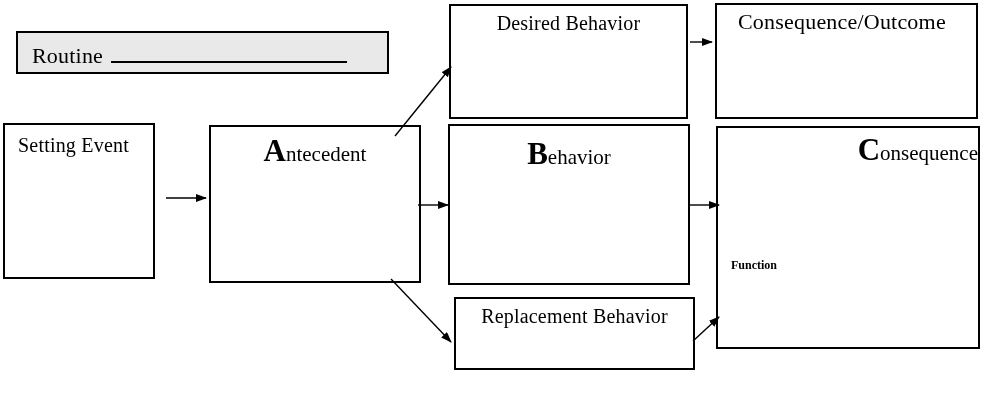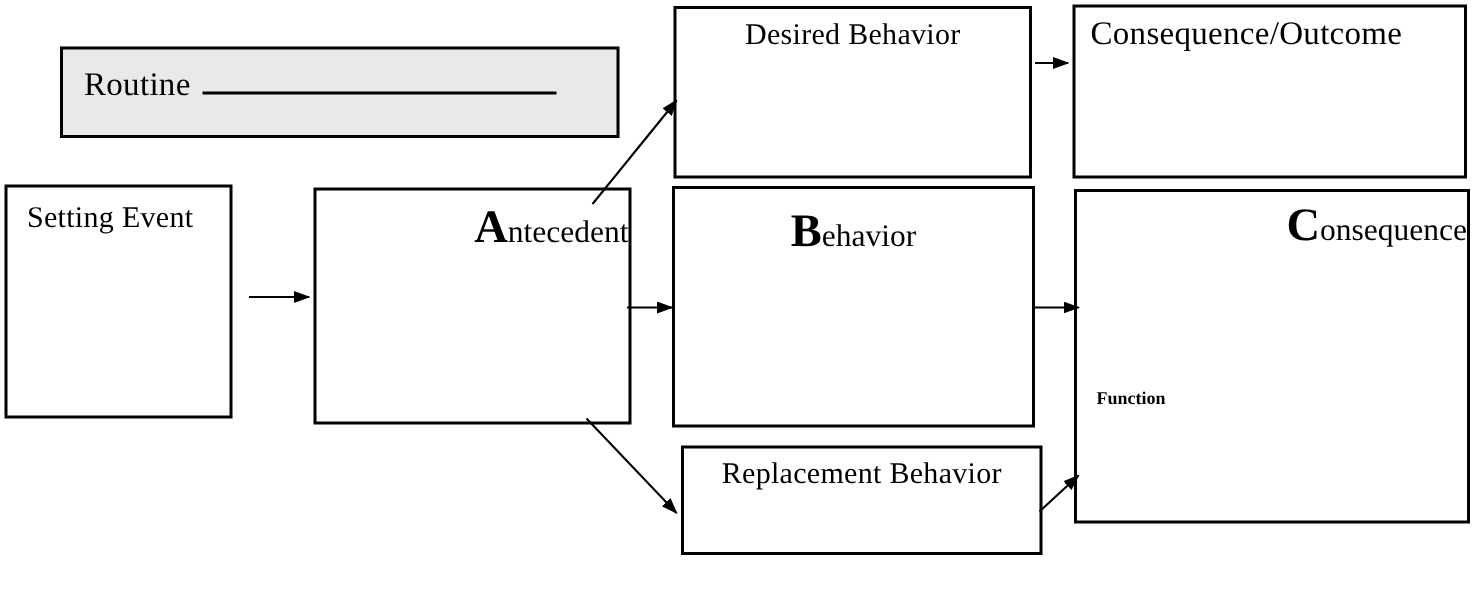--- a/index.html
+++ b/index.html
@@ -65,37 +65,37 @@
   #arrow-layer line {
     stroke: var(--arrow, #000000);
     stroke-width: 1.4;
   }
 </style>
 </head>
 <body>
 
 <div id="canvas">
 
-  <div class="box gray" style="left:40px; top:31px; width:373px; height:61px; padding:8px 0 0 14px; white-space:nowrap;">
+  <div class="box gray" style="left:16px; top:31px; width:373px; height:43px; padding:8px 0 0 14px; white-space:nowrap;">
     <span class="label-bold lg">Routine</span><span class="blank-line"></span>
   </div>
 
   <div class="box" style="left:3px; top:123px; width:152px; height:156px; padding:9px 0 0 13px;">
     <span class="label-bold">Setting Event</span>
   </div>
 
-  <div class="box center" style="left:209px; top:125px; width:212px; height:158px; padding-top:8px;text-align:right;">
+  <div class="box center" style="left:209px; top:125px; width:212px; height:158px; padding-top:8px;">
     <span class="initial">A</span><span class="rest">ntecedent</span>
   </div>
 
   <div class="box center" style="left:449px; top:4px; width:239px; height:115px; padding-top:6px;">
     <span class="label-bold">Desired Behavior</span>
   </div>
 
-  <div class="box" style="left:715px; top:3px; width:263px; height:116px; padding:4px 0 0 10px;">
+  <div class="box" style="left:715px; top:3px; width:263px; height:116px; padding:4px 0 0 21px;">
     <span class="label-bold lg">Consequence/Outcome</span>
   </div>
 
   <div class="box center" style="left:448px; top:124px; width:242px; height:161px; padding-top:12px;">
     <span class="initial">B</span><span class="rest">ehavior</span>
   </div>
 
   <div class="box" style="left:716px; top:126px; width:264px; height:223px; padding:6px 0 0 13px;text-align:right;">
     <span class="initial">C</span><span class="rest">onsequence</span>
     <div class="function-label">Function</div>

